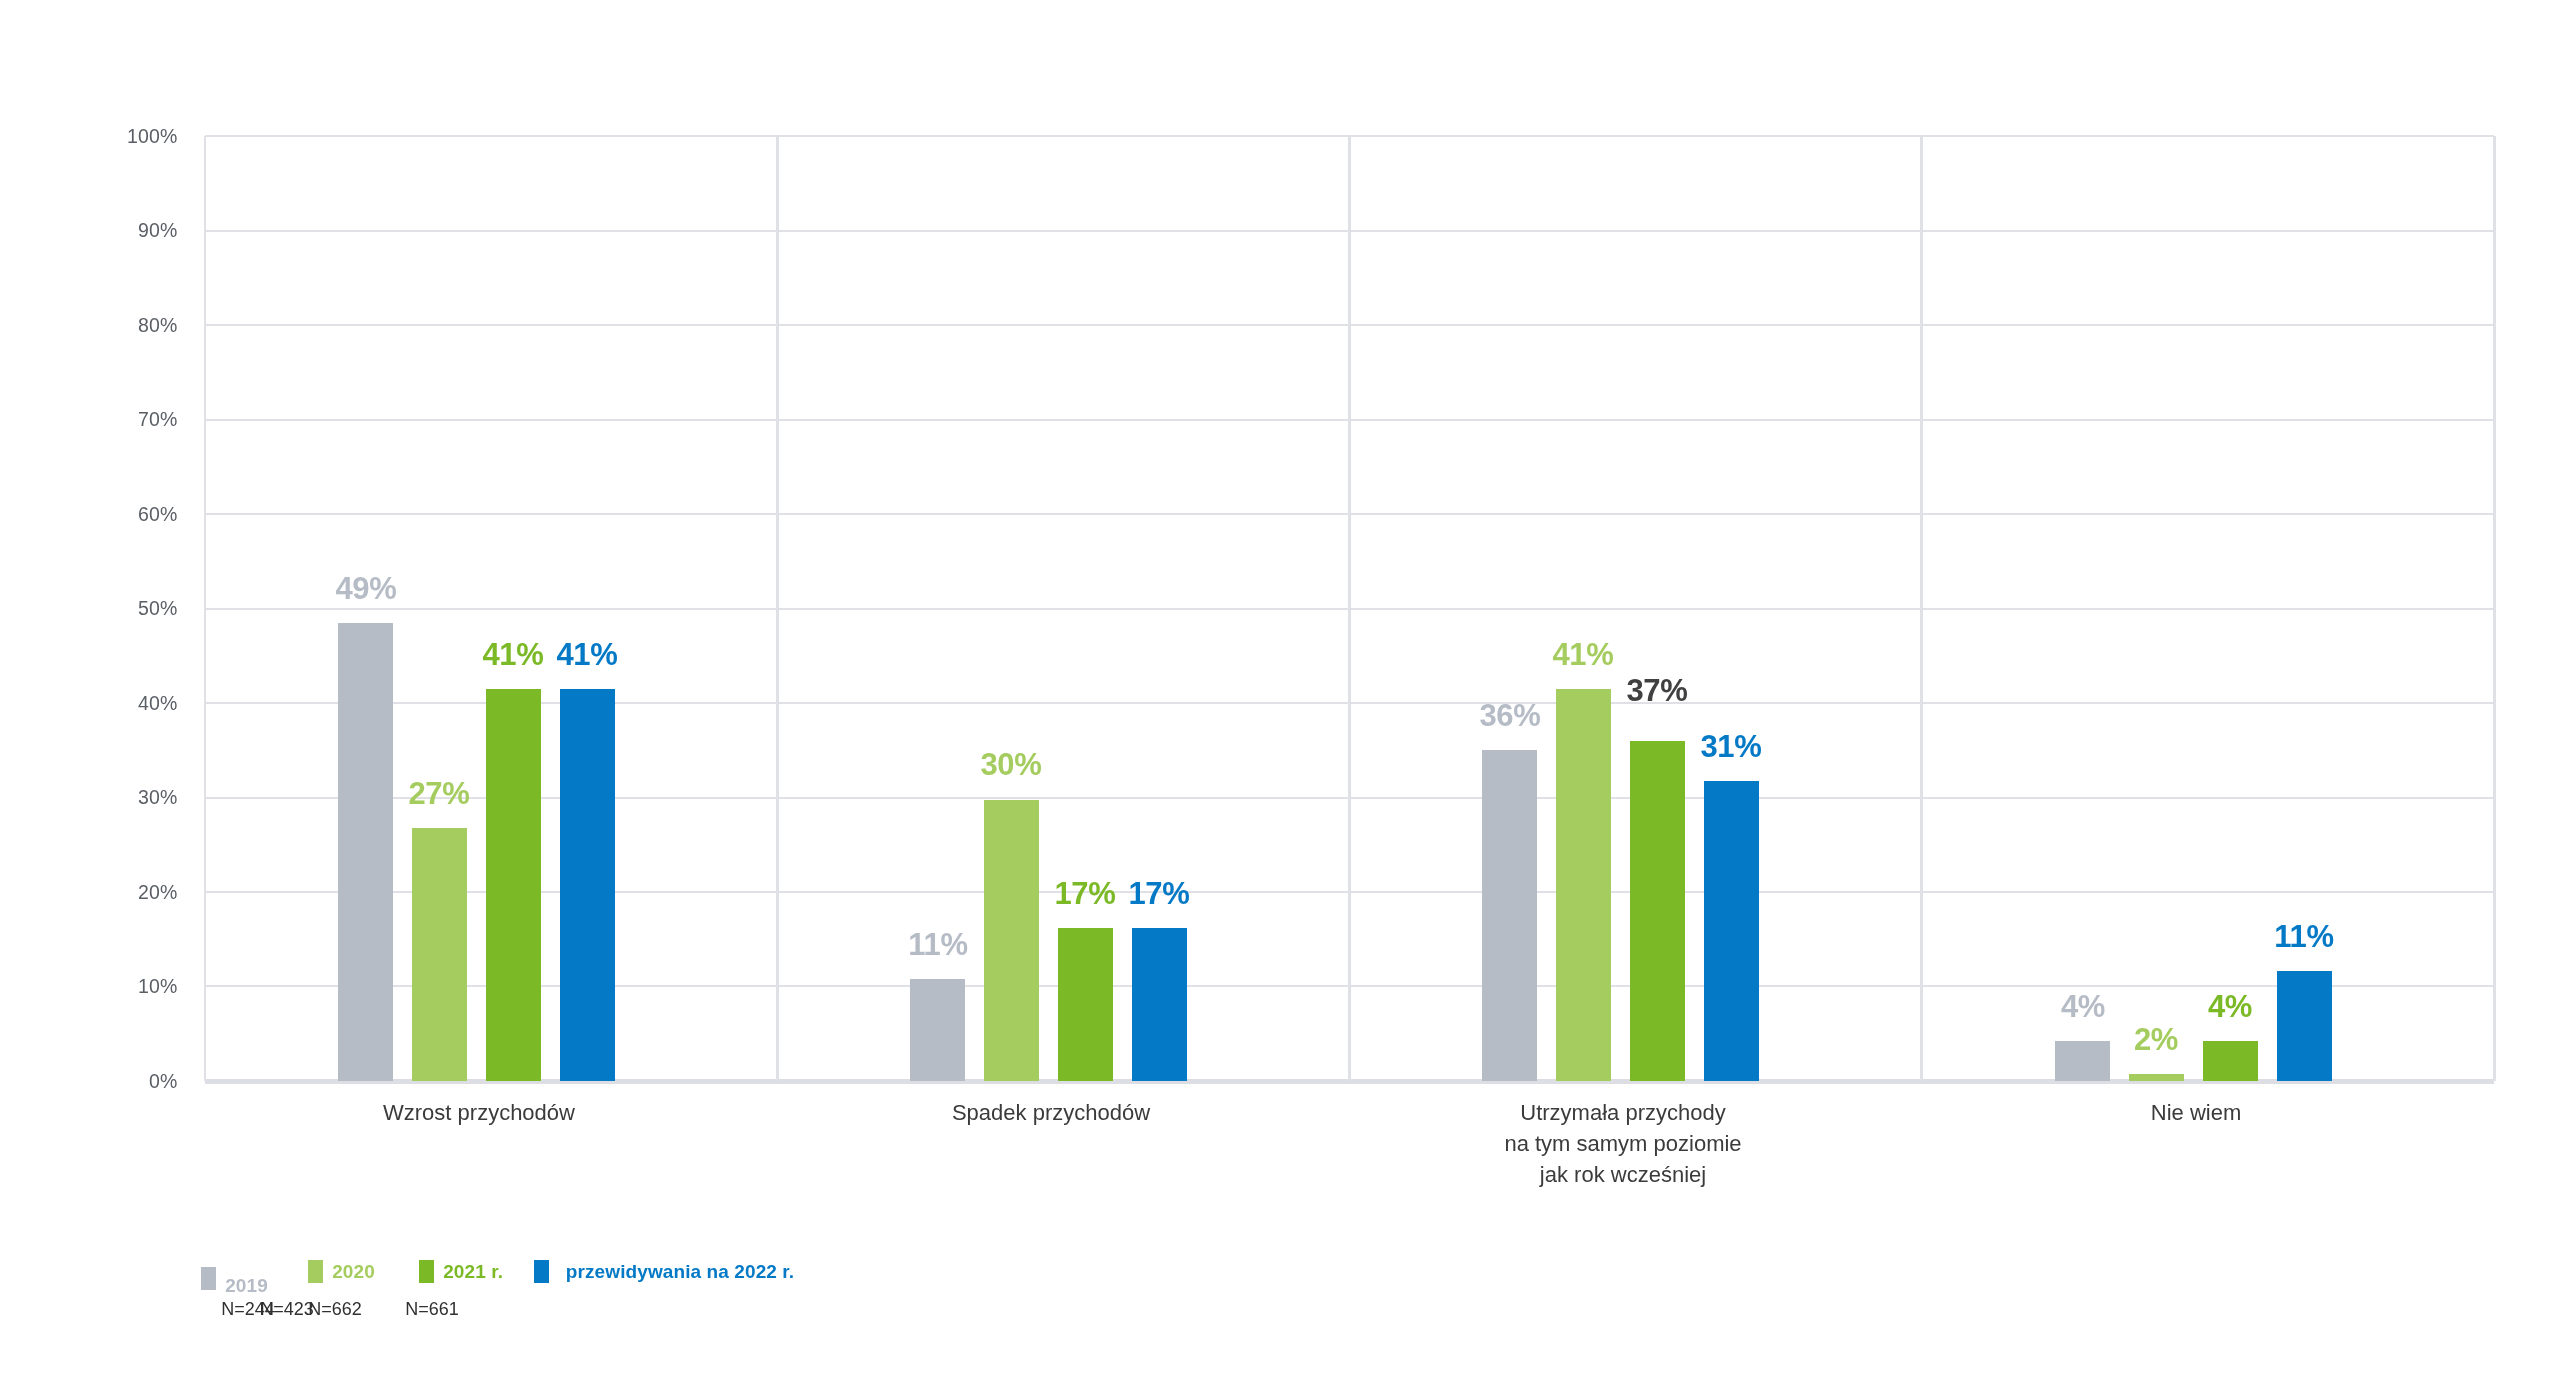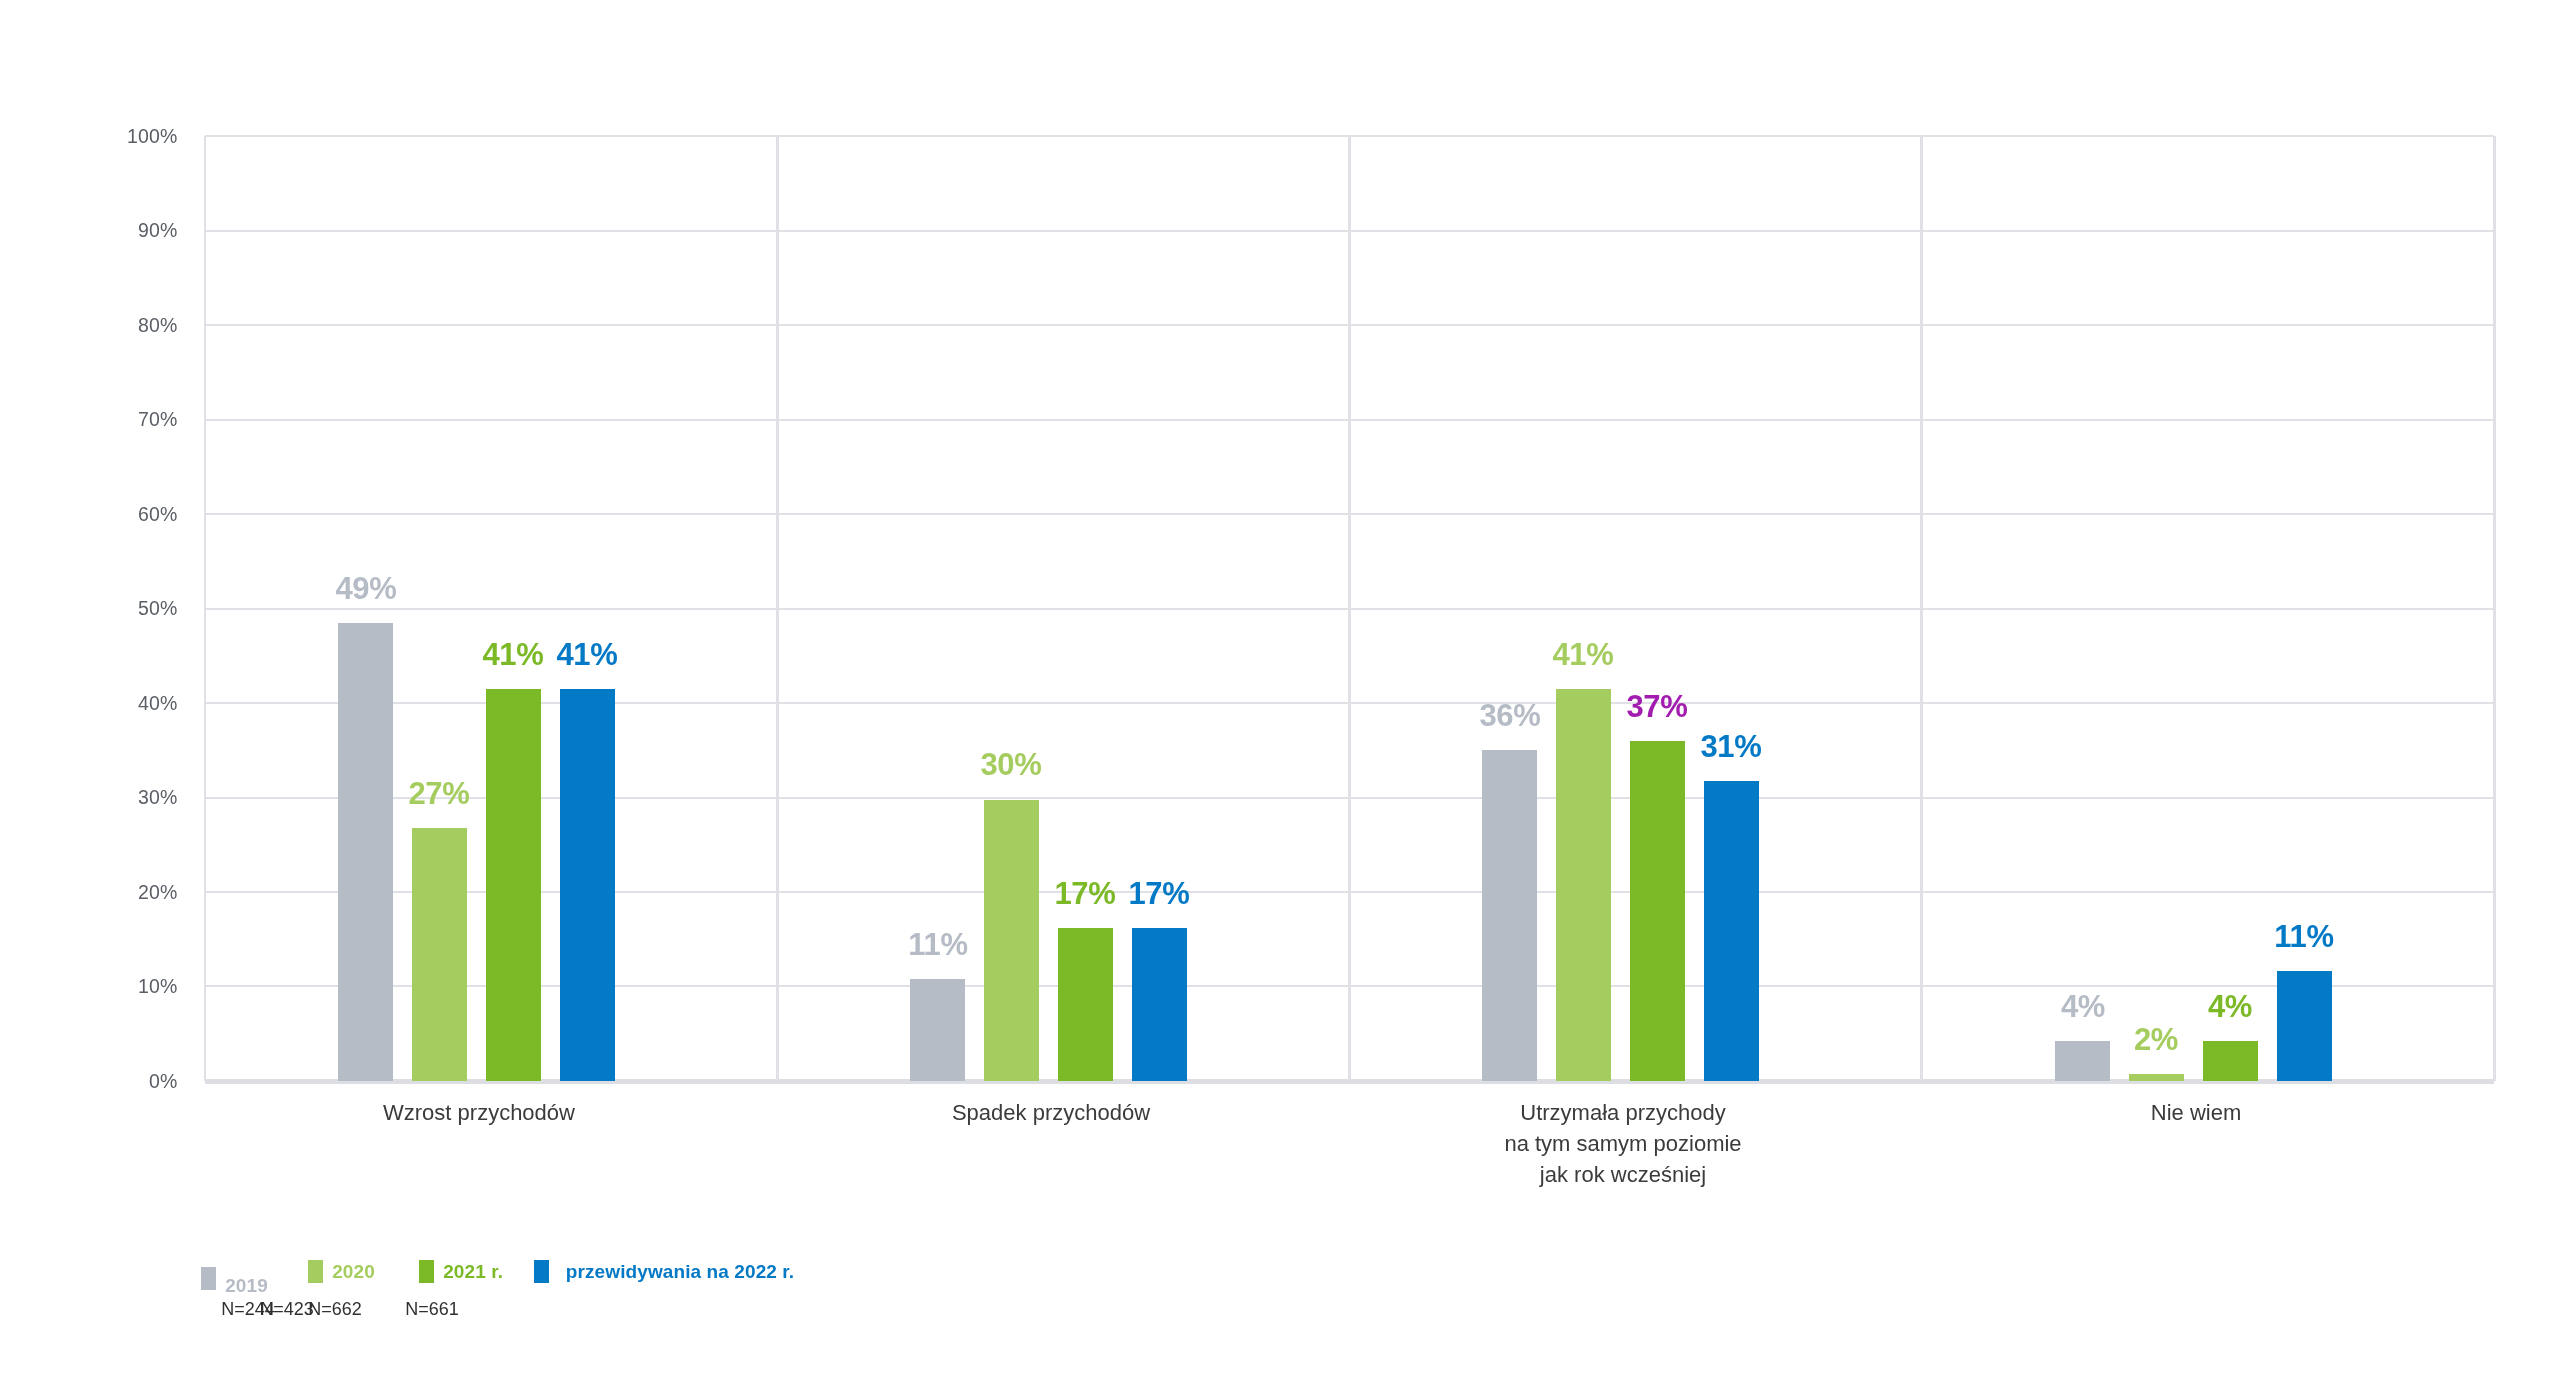--- a/index.html
+++ b/index.html
@@ -206,21 +206,21 @@
         <div class="bar-label" style="left: 308px; bottom: 169px; color: rgb(124, 185, 39);">17%</div>
         <div class="bar" title="przewidywania na 2022 r. — 17%" style="left: 355px; width: 55px; height: 153px; background: rgb(4, 121, 198);"></div>
         <div class="bar-label" style="left: 382px; bottom: 169px; color: rgb(4, 121, 198);">17%</div>
       </div>
       <div class="group" style="left: 1144px; width: 572px;">
         <div class="bar" title="2019 — 36%" style="left: 133px; width: 55px; height: 331px; background: rgb(182, 188, 198);"></div>
         <div class="bar-label" style="left: 161px; bottom: 347px; color: rgb(182, 188, 198);">36%</div>
         <div class="bar" title="2020 — 41%" style="left: 207px; width: 55px; height: 392px; background: rgb(165, 204, 94);"></div>
         <div class="bar-label" style="left: 234px; bottom: 408px; color: rgb(165, 204, 94);">41%</div>
         <div class="bar" title="2021 r. — 37%" style="left: 281px; width: 55px; height: 340px; background: rgb(124, 185, 39);"></div>
-        <div class="bar-label" style="left: 308px; bottom: 356px; color: #a21caf;">37%</div>
+        <div class="bar-label" style="left: 308px; bottom: 372px; color: #404040;">37%</div>
         <div class="bar" title="przewidywania na 2022 r. — 31%" style="left: 355px; width: 55px; height: 300px; background: rgb(4, 121, 198);"></div>
         <div class="bar-label" style="left: 382px; bottom: 316px; color: rgb(4, 121, 198);">31%</div>
       </div>
       <div class="group" style="left: 1717px; width: 572px;">
         <div class="bar" title="2019 — 4%" style="left: 133px; width: 55px; height: 40px; background: rgb(182, 188, 198);"></div>
         <div class="bar-label" style="left: 161px; bottom: 56px; color: rgb(182, 188, 198);">4%</div>
         <div class="bar" title="2020 — 2%" style="left: 207px; width: 55px; height: 6.6px; background: rgb(165, 204, 94);"></div>
         <div class="bar-label" style="left: 234px; bottom: 23px; color: rgb(165, 204, 94);">2%</div>
         <div class="bar" title="2021 r. — 4%" style="left: 281px; width: 55px; height: 40px; background: rgb(124, 185, 39);"></div>
         <div class="bar-label" style="left: 308px; bottom: 56px; color: rgb(124, 185, 39);">4%</div>

